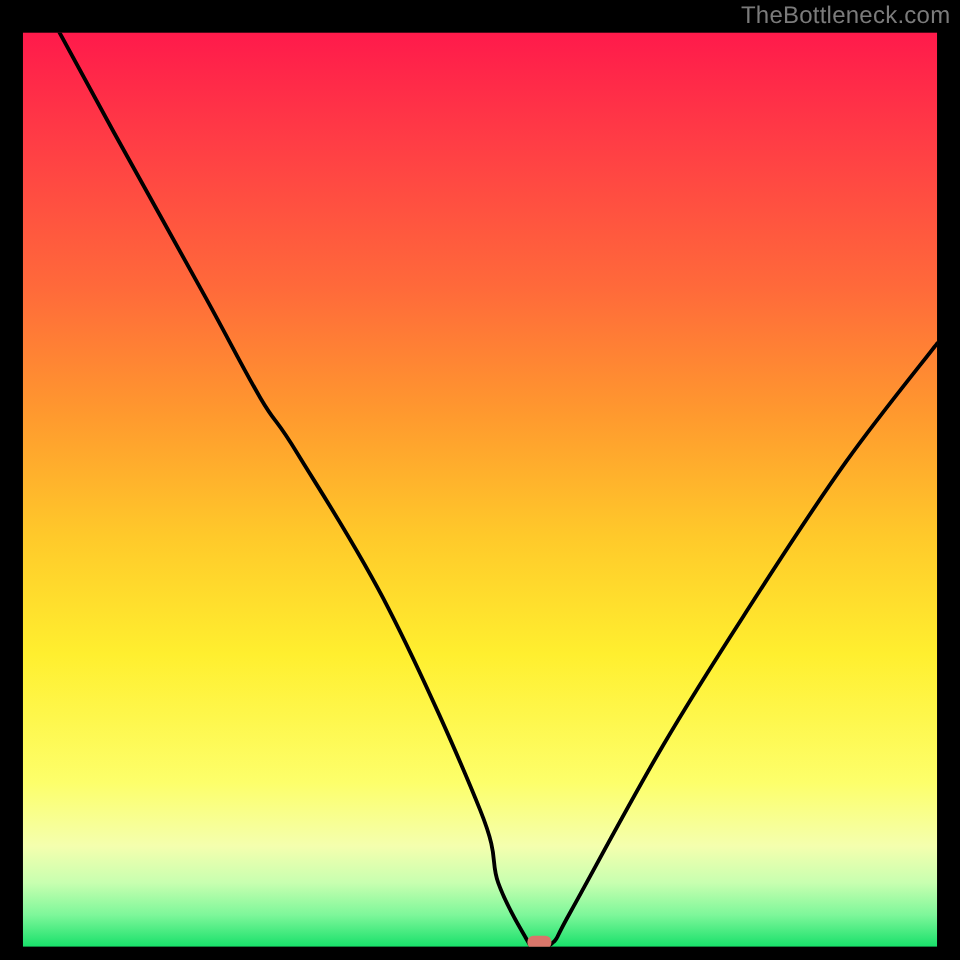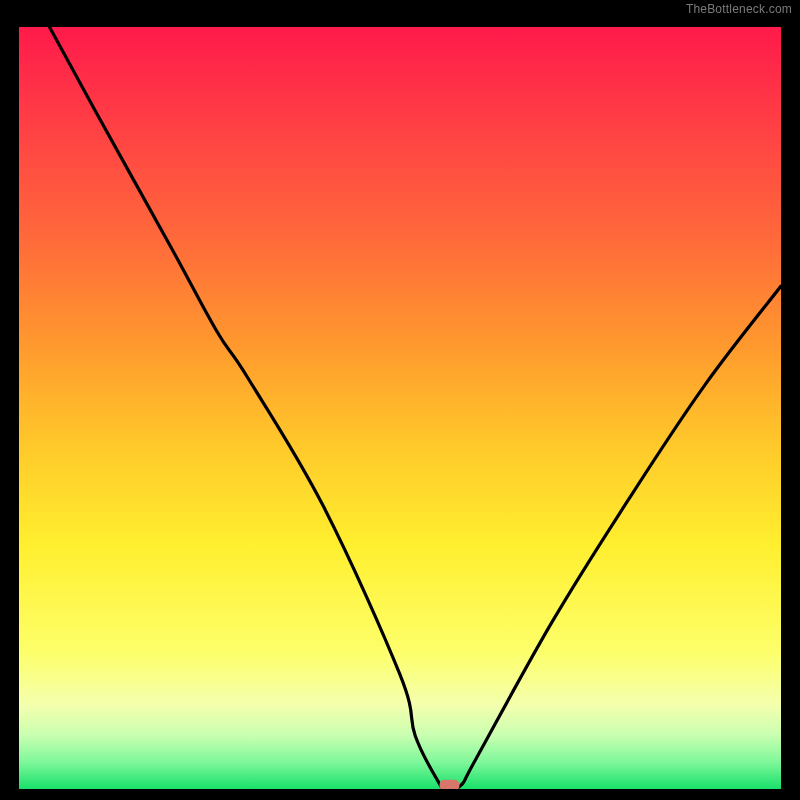--- a/index.html
+++ b/index.html
@@ -8,21 +8,21 @@
     width: 800px;
     height: 800px;
     background: #000;
     overflow: hidden;
   }
   .watermark {
     position: absolute;
     top: 2px;
     right: 8px;
     font-family: Arial, Helvetica, sans-serif;
-    font-size: 12px;
+    font-size: 20px;
     color: #7b7b7b;
     font-weight: 500;
     letter-spacing: 0.2px;
     z-index: 10;
   }
   .plot-frame {
     position: absolute;
     left: 19px;
     top: 27px;
     width: 762px;

